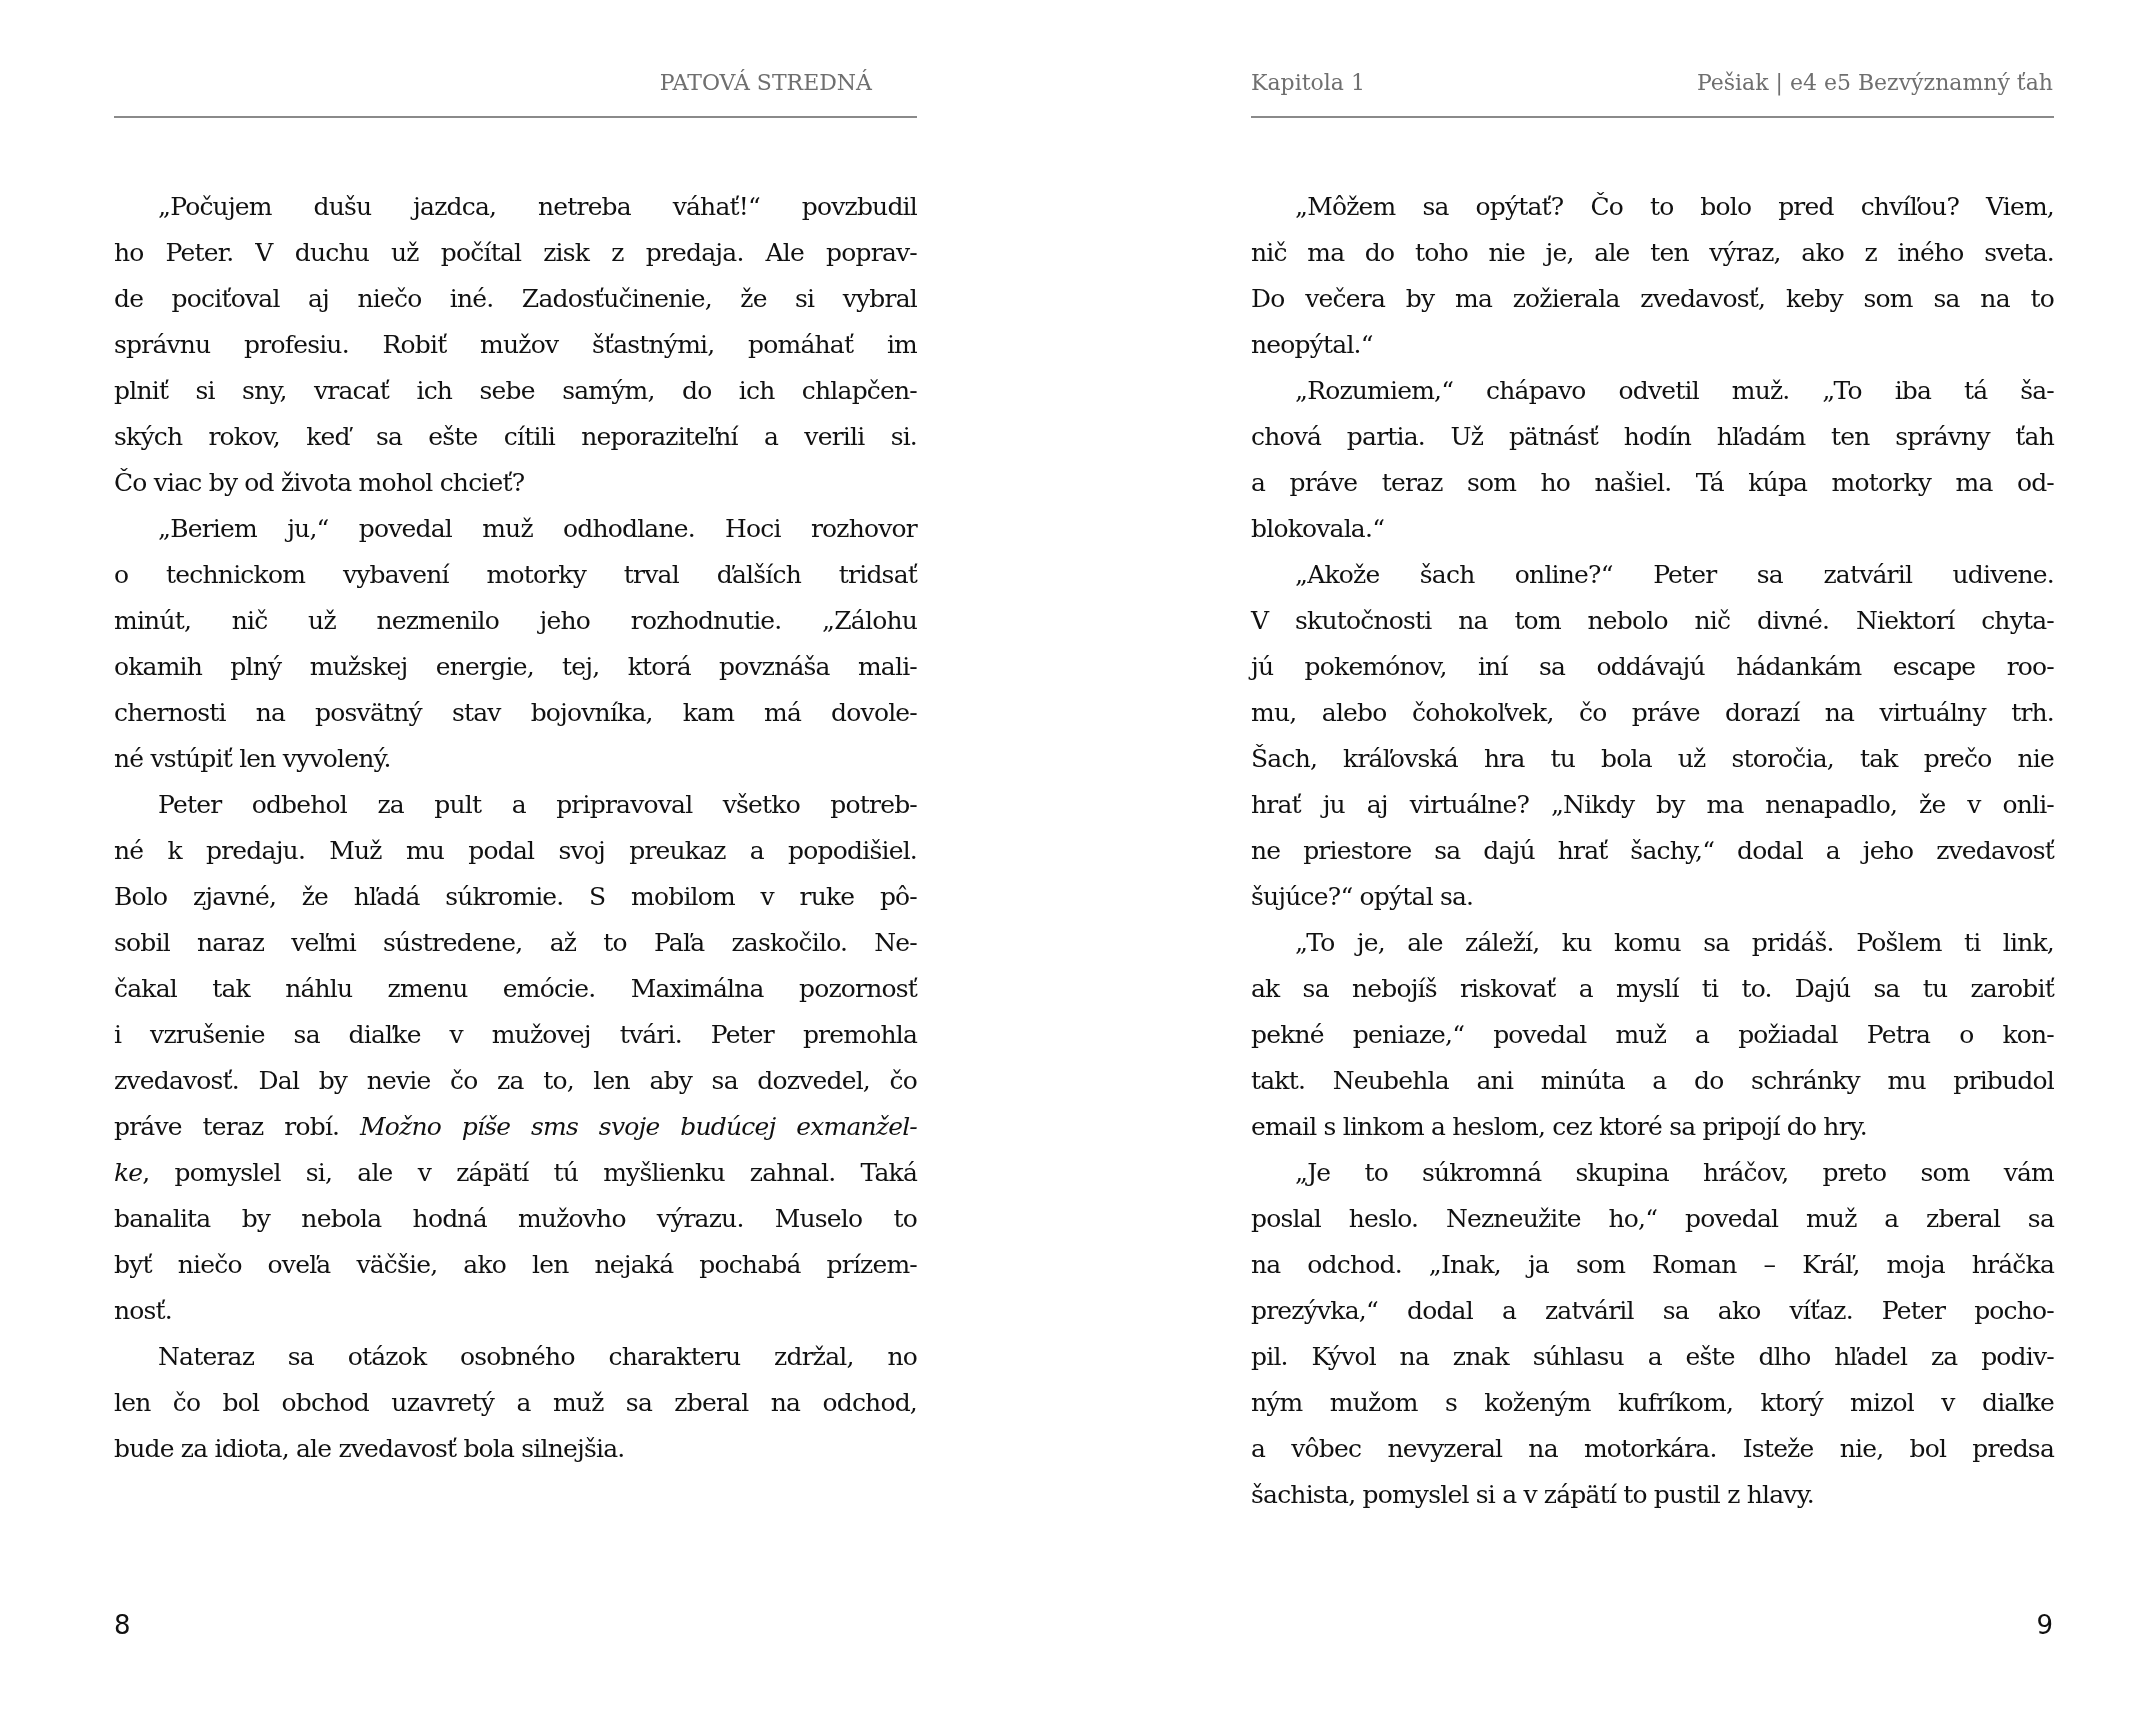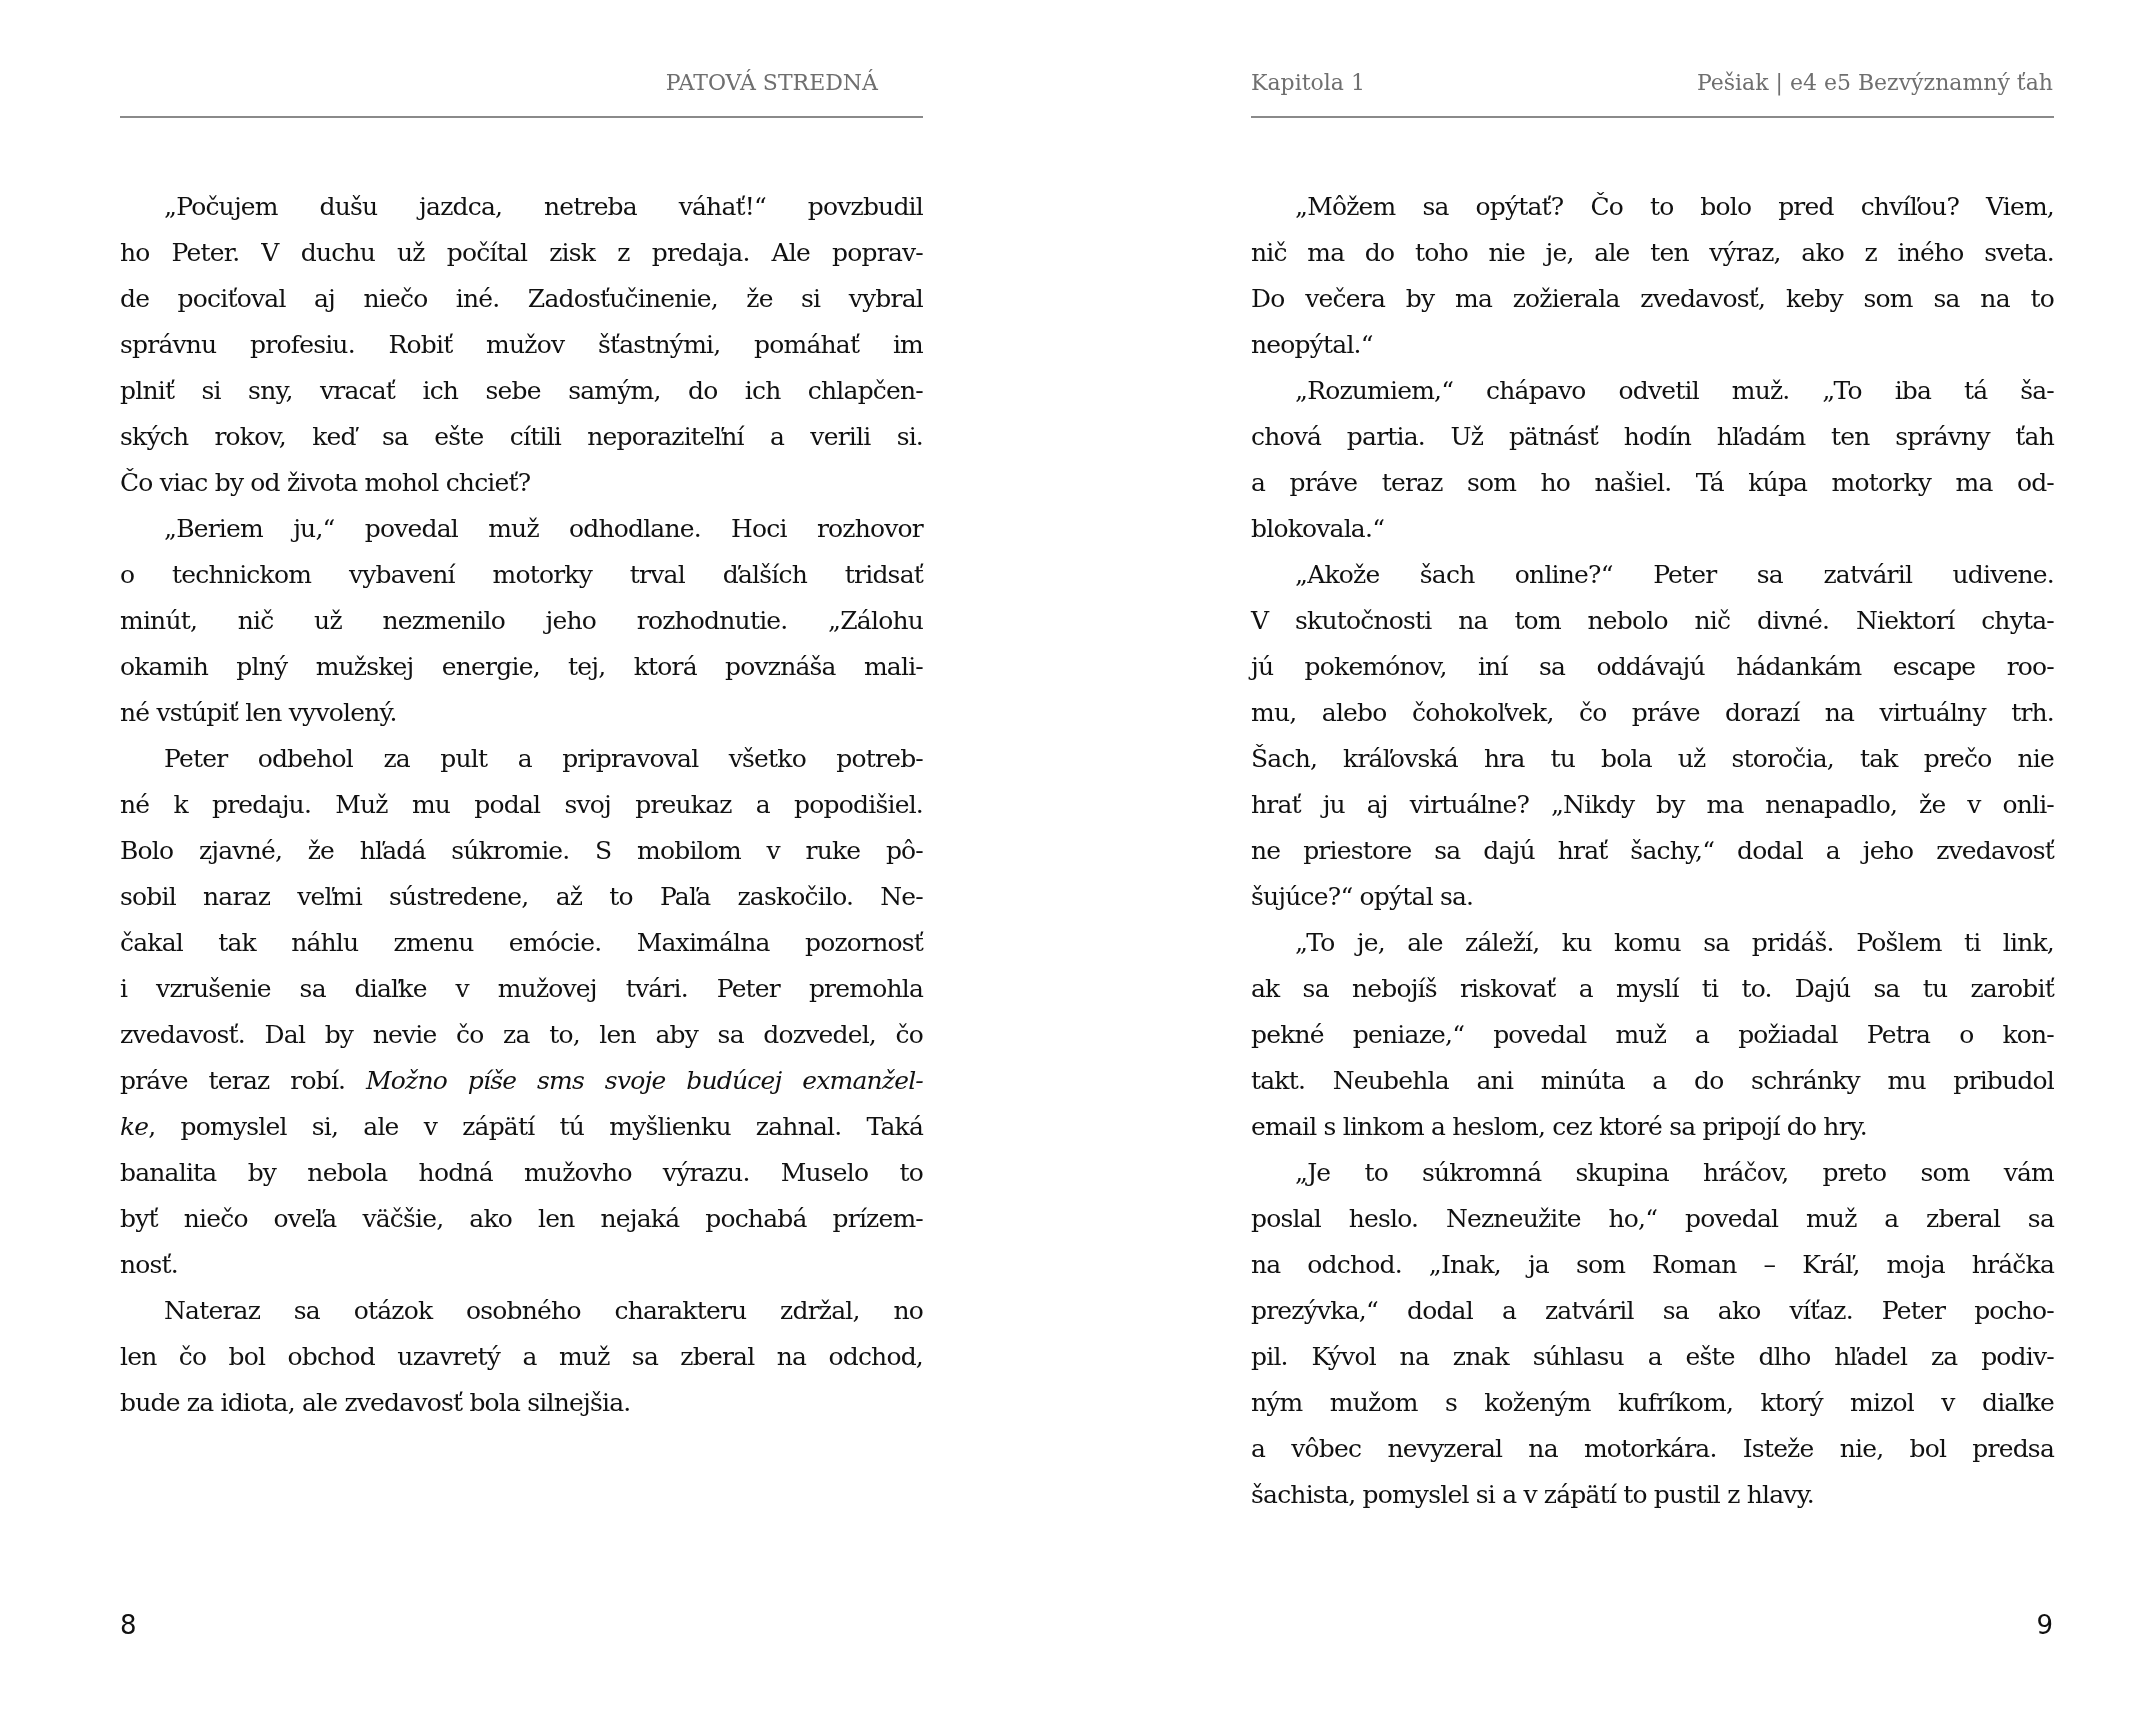--- a/index.html
+++ b/index.html
@@ -1,19 +1,19 @@
 <!DOCTYPE html>
 <html style="font-size:11.7px"><head>
 <meta charset="utf-8">
 <style>
   html, body { margin: 0; padding: 0; background: #ffffff; }
   body { width: 2151px; height: 1720px; position: relative; overflow: hidden;
          font-family: "DejaVu Serif", serif; color: #111111; }
   .page { position: absolute; top: 0; height: 1720px; width: 1075px; }
-  .page.left { left: 16px; }
+  .page.left { left: 10px; }
   .page.right { left: 1075px; }
   .running-head { position: absolute; top: 70px; font-family: "DejaVu Serif", serif;
                   font-size: 22px; color: #6f6f6f; white-space: nowrap; }
   .rule { position: absolute; top: 116px; height: 2.2px; background: #8a8a8a; }
   .body-text { position: absolute; top: 184px; width: 803px; }
   .line { display: block; height: 46px; line-height: 46px; font-size: 25px;
           white-space: nowrap; text-align: justify; text-align-last: justify;
           letter-spacing: -0.8px; }
   .line.last { text-align-last: left; }
   .line.indent { padding-left: 44px; }
@@ -35,20 +35,21 @@
         <span class="line">správnu profesiu. Robiť mužov šťastnými, pomáhať im</span>
         <span class="line">plniť si sny, vracať ich sebe samým, do ich chlapčen-</span>
         <span class="line">ských rokov, keď sa ešte cítili neporaziteľní a verili si.</span>
         <span class="line last">Čo viac by od života mohol chcieť?</span>
       </div>
       <div>
         <span class="line indent">„Beriem ju,“ povedal muž odhodlane. Hoci rozhovor</span>
         <span class="line">o technickom vybavení motorky trval ďalších tridsať</span>
         <span class="line">minút, nič už nezmenilo jeho rozhodnutie. „Zálohu</span>
         <span class="line">okamih plný mužskej energie, tej, ktorá povznáša mali-</span>
+        <span class="line">chernosti na posvätný stav bojovníka, kam má dovole-</span>
         <span class="line last">né vstúpiť len vyvolený.</span>
       </div>
       <div>
         <span class="line indent">Peter odbehol za pult a pripravoval všetko potreb-</span>
         <span class="line">né k predaju. Muž mu podal svoj preukaz a popodišiel.</span>
         <span class="line">Bolo zjavné, že hľadá súkromie. S mobilom v ruke pô-</span>
         <span class="line">sobil naraz veľmi sústredene, až to Paľa zaskočilo. Ne-</span>
         <span class="line">čakal tak náhlu zmenu emócie. Maximálna pozornosť</span>
         <span class="line">i vzrušenie sa diaľke v mužovej tvári. Peter premohla</span>
         <span class="line">zvedavosť. Dal by nevie čo za to, len aby sa dozvedel, čo</span>

